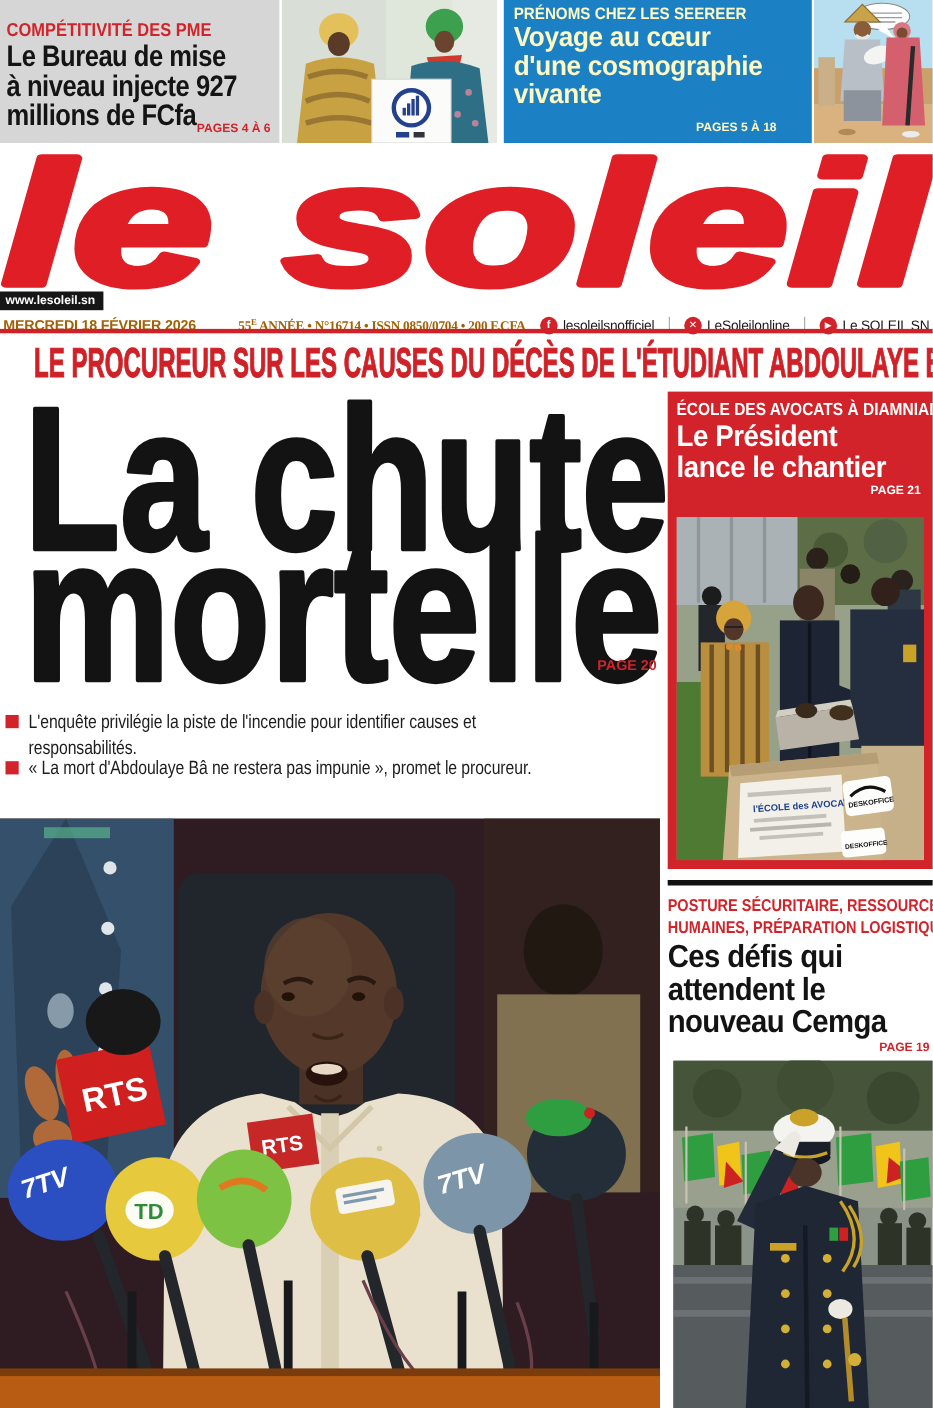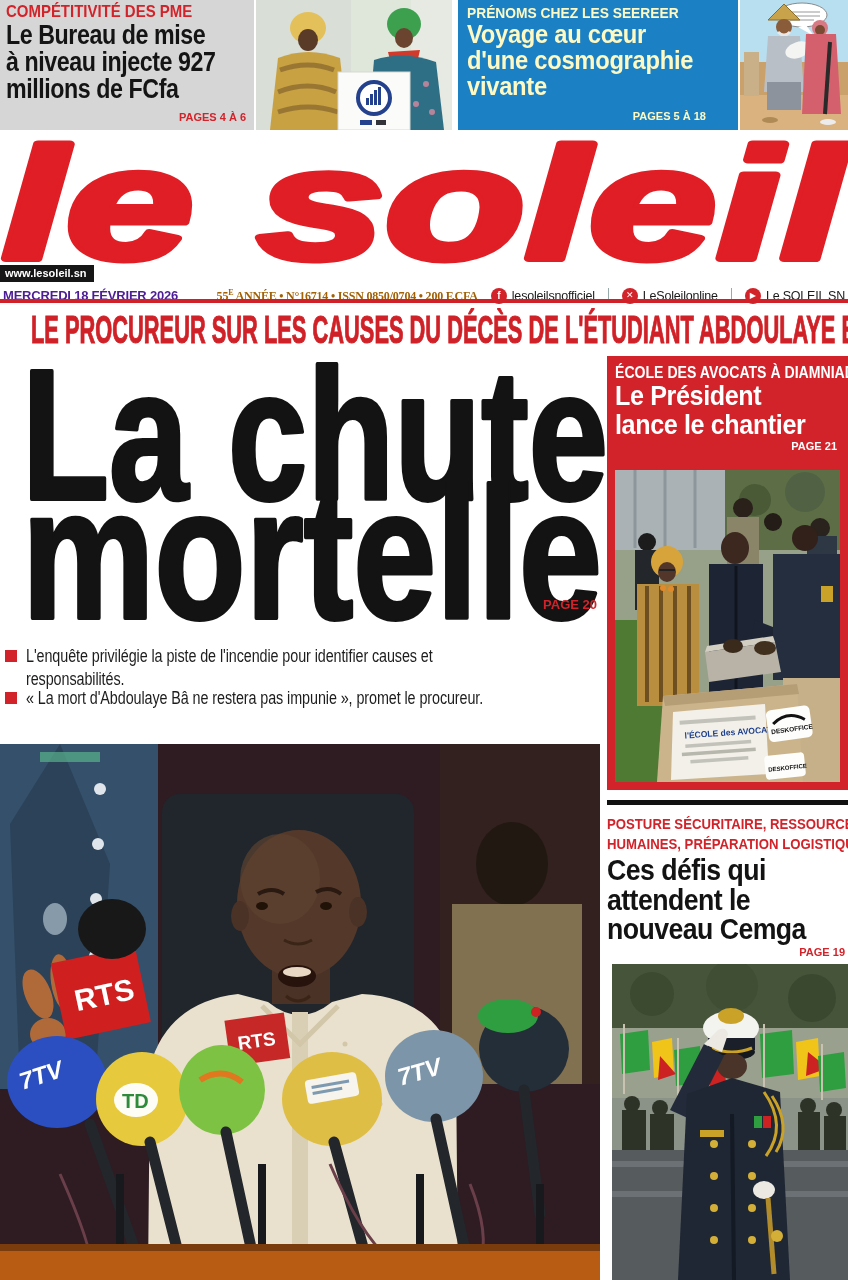--- a/index.html
+++ b/index.html
@@ -5,37 +5,37 @@
   html,body{margin:0;padding:0;}
   body{
     width:848px;height:1280px;position:relative;background:#fff;overflow:hidden;
     font-family:"Liberation Sans","DejaVu Sans",sans-serif;
     -webkit-font-smoothing:antialiased;
   }
   .abs{position:absolute;}
   .cond{transform-origin:left top;white-space:nowrap;}
 
   
-  .teaser-left{left:0;top:0;width:254px;height:130px;background:var(--gray-bg,#d6d6d6);padding:2px 6px;box-sizing:border-box;}
+  .teaser-left{left:0;top:0;width:254px;height:130px;background:var(--gray-bg,#d6d6d6);padding:18px 6px;box-sizing:border-box;}
   .teaser-left .kicker{color:var(--brand-red,#d3232a);font-weight:bold;font-size:17px;transform:scaleX(.88);}
   .teaser-left .hline{color:#141414;font-weight:bold;font-size:27px;line-height:27px;letter-spacing:-.5px;transform:scaleX(.86);}
   .teaser-left .pages{position:absolute;right:8px;bottom:7px;color:var(--brand-red,#d3232a);font-weight:bold;font-size:11px;}
   .photo-women{left:256px;top:0;width:196px;height:130px;}
   .teaser-blue{left:458px;top:0;width:280px;height:130px;background:var(--teaser-blue,#1c80c5);color:#fef9c3;padding:4px 9px;box-sizing:border-box;}
   .teaser-blue .kicker{font-weight:bold;font-size:15px;transform:scaleX(.92);}
   .teaser-blue .hline{font-weight:bold;font-size:25px;line-height:26px;letter-spacing:-.3px;transform:scaleX(.95);}
   .teaser-blue .pages{position:absolute;right:32px;bottom:8px;font-weight:bold;font-size:11px;}
   .cartoon{left:740px;top:0;width:108px;height:130px;}
   figure{margin:0;}
 
   
   .masthead-logo{left:0;top:126px;width:848px;height:146px;}
   .site-badge{left:0;top:265px;background:#161616;color:#fff;font-size:11px;font-weight:bold;padding:2px 7px 3px 5px;z-index:5;}
   .dateline{left:0;top:286px;width:848px;height:19px;display:flex;align-items:center;padding:0 3px;box-sizing:border-box;}
-  .dateline .date{font-weight:bold;font-size:13px;color:#4c1d95;letter-spacing:-.2px;}
+  .dateline .date{font-weight:bold;font-size:13px;color:#a16207;letter-spacing:-.2px;}
   .dateline .issue{margin-left:auto;font-size:12px;color:#a16207;font-weight:600;letter-spacing:-.2px;font-family:Liberation Serif, serif;}
   .dateline .issue sup{font-size:8px;}
   .dateline .social{display:flex;align-items:center;gap:5px;margin-left:13px;}
   .dateline .divider{width:1px;height:15px;background:#9aa;margin-left:13px;}
   .dateline .social + .divider{}
   .soc-icon{width:16px;height:16px;border-radius:50%;background:var(--brand-red,#d3232a);color:#fff;display:flex;align-items:center;justify-content:center;font-size:10px;font-weight:bold;line-height:1;}
   .soc-label{font-size:12.5px;font-weight:400;color:#1a1a1a;letter-spacing:-.2px;}
 
   
   .banner-rule{left:0;top:299px;width:848px;height:4px;background:var(--banner-red,#cf2127);}

